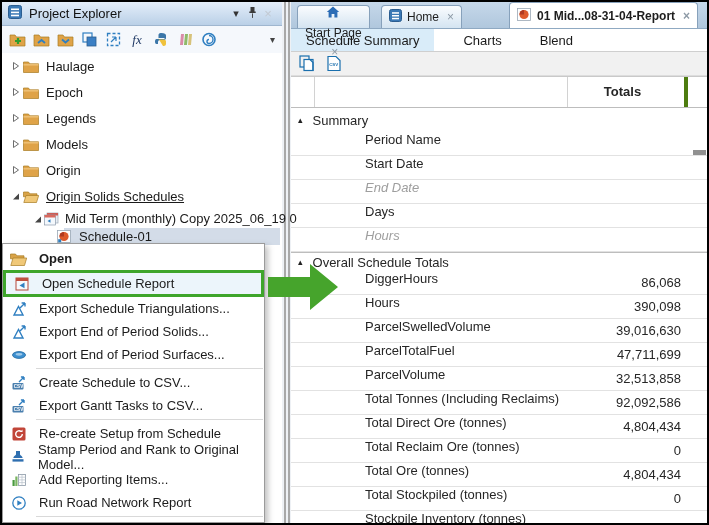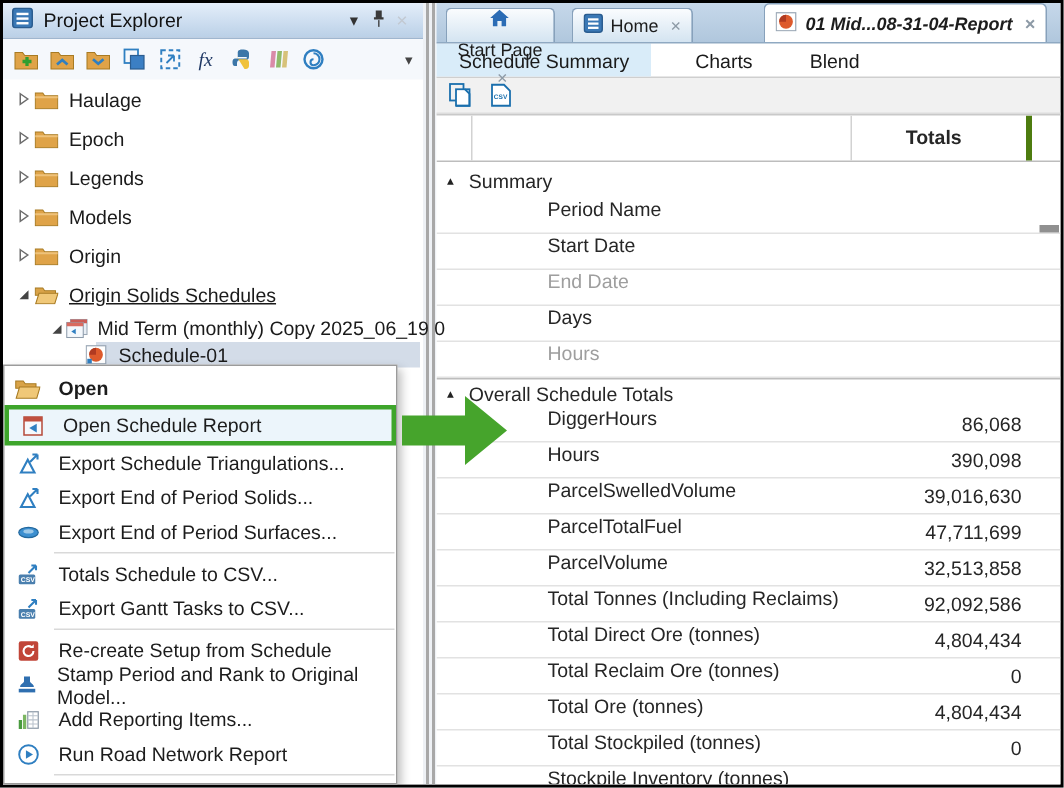--- a/index.html
+++ b/index.html
@@ -68,21 +68,21 @@
   .lbl { flex:1; display:flex; align-items:center; padding-left:50px; }
   .val { width:120px; flex:0 0 auto; text-align:right; padding-right:7px; display:block; line-height:24px; }
   .sliver { width:19px; flex:0 0 auto; }
   .g-section { display:flex; align-items:center; height:25px; border-top:1px solid #bdbdbd;
                padding-left:7px; gap:10px; }
   .g-section.short { height:19px; }
   .g-section .carat { font-size:9px; color:#222; }
   .g-row { display:flex; height:24px; border-bottom:1px solid #e2e2e2; align-items:flex-start; }
   .g-row .gutter { border-right:1px solid #d2d2d2; }
   .g-row .sliver { border-left:1px solid #dcdcdc; }
-  .g-row.muted .lbl { color:#9e9e9e; }
+  .g-row.muted .lbl { color:#9e9e9e;font-style:italic; }
   .scroll-artifact { position:absolute; right:1px; top:148px; width:13px; height:5px; background:#909090; }
 </style>
 </head>
 <body>
 
 <div class="stage">
 
   <div class="explorer">
     <div class="exp-title">
       <span>
@@ -326,21 +326,21 @@
     </div>
     <div class="menu-sep"></div>
     <div class="mi">
       <span class="mico">
           <svg width="16" height="16">
             <path d="M8 7l5-5M13 2H9.9M13 2v3.1" fill="none" stroke="#2f7fc1" stroke-width="1.4"></path>
             <rect x="1.5" y="8" width="11" height="6.5" rx="1" fill="#4a7fae"></rect>
             <text x="2.8" y="13" font-size="4.6" fill="#fff" font-family="Liberation Sans, sans-serif" font-weight="bold">CSV</text>
           </svg>
         </span>
-      <span>Totals Schedule to CSV...</span>
+      <span>Create Schedule to CSV...</span>
     </div>
     <div class="mi">
       <span class="mico">
           <svg width="16" height="16">
             <path d="M8 7l5-5M13 2H9.9M13 2v3.1" fill="none" stroke="#2f7fc1" stroke-width="1.4"></path>
             <rect x="1.5" y="8" width="11" height="6.5" rx="1" fill="#4a7fae"></rect>
             <text x="2.8" y="13" font-size="4.6" fill="#fff" font-family="Liberation Sans, sans-serif" font-weight="bold">CSV</text>
           </svg>
         </span>
       <span>Export Gantt Tasks to CSV...</span>
@@ -421,21 +421,21 @@
       <div class="tab" style="left:90px;">
         <span><svg width="13" height="13">
               <rect x="0.5" y="0.5" width="12" height="12" rx="2" fill="#3a78b5" stroke="#2b5d90"></rect>
               <rect x="3" y="3.2" width="7" height="1.5" fill="#fff"></rect>
               <rect x="3" y="6" width="7" height="1.5" fill="#fff"></rect>
               <rect x="3" y="8.8" width="7" height="1.5" fill="#fff"></rect>
             </svg></span>
         <span>Home</span>
         <span class="x">×</span>
       </div>
-      <div class="tab active" style="left:218px;font-style:italic;">
+      <div class="tab active" style="left:218px;">
         <span><svg width="15" height="13">
               <rect x="0.5" y="0.5" width="13" height="12" fill="#fff" stroke="#9aa7b5" stroke-width="0.8"></rect>
               <circle cx="7" cy="6.5" r="4.6" fill="#dd5a2c"></circle>
               <path d="M7 1.9a4.6 4.6 0 0 0-4.6 4.6L7 6.5z" fill="#b03a21"></path>
             </svg></span>
         <span>01 Mid...08-31-04-Report</span>
         <span class="x">×</span>
       </div>
     </div>
 

